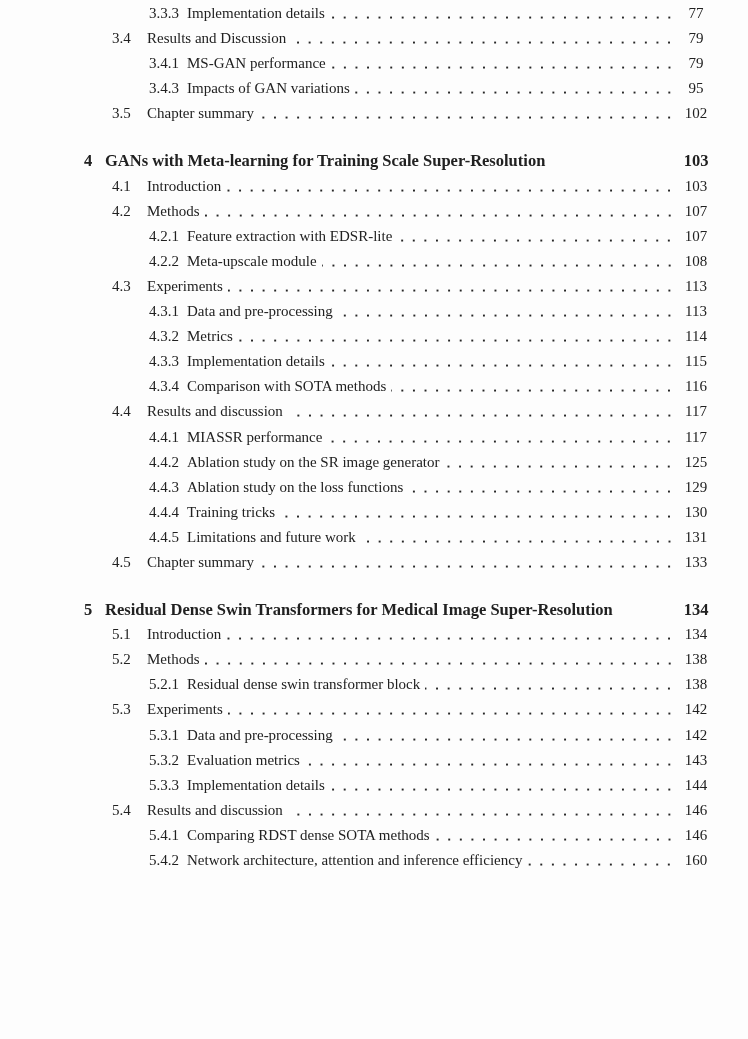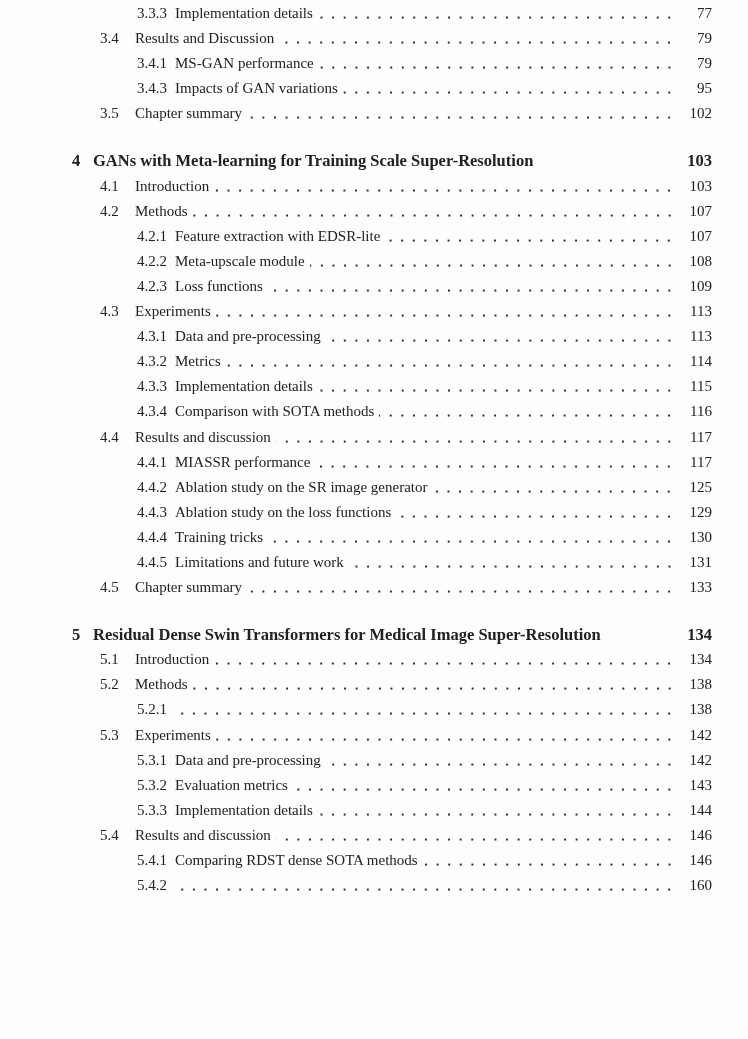--- a/index.html
+++ b/index.html
@@ -25,20 +25,21 @@
     top: 1px;
     width: 640px;
   }
   .row {
     display: flex;
     align-items: baseline;
     height: 25.1px;
     line-height: 25.1px;
     font-size: 15px;
     cursor: pointer;
+    margin-left: 12px;
   }
   .row.chapter {
     font-weight: 700;
     font-size: 16.5px;
     margin-top: 22px;
   }
   .num {
     flex: 0 0 auto;
     white-space: nowrap;
   }
@@ -59,21 +60,21 @@
     margin-right: 5px;
     background-image: radial-gradient(circle, #262626 1.35px, rgba(0,0,0,0) 1.5px);
     background-size: 11.6px 25.1px;
     background-repeat: repeat-x;
     background-position: right 0 top 4px;
   }
   .row.chapter .dots { background: none; }
   .pg {
     flex: 0 0 auto;
     min-width: 32px;
-    text-align: right;
+    text-align: center;
     white-space: nowrap;
   }
 </style>
 </head>
 <body>
 
 <div class="page">
   <div class="toc">
       <div class="row subsection">
         <span class="num">3.3.3</span>
@@ -128,26 +129,20 @@
         <span class="title">Feature extraction with EDSR-lite</span>
         <span class="dots"></span>
         <span class="pg">107</span>
       </div>
       <div class="row subsection">
         <span class="num">4.2.2</span>
         <span class="title">Meta-upscale module</span>
         <span class="dots"></span>
         <span class="pg">108</span>
       </div>
-      <div class="row subsection">
-        <span class="num">4.2.3</span>
-        <span class="title">Loss functions</span>
-        <span class="dots"></span>
-        <span class="pg">109</span>
-      </div>
       <div class="row section">
         <span class="num">4.3</span>
         <span class="title">Experiments</span>
         <span class="dots"></span>
         <span class="pg">113</span>
       </div>
       <div class="row subsection">
         <span class="num">4.3.1</span>
         <span class="title">Data and pre-processing</span>
         <span class="dots"></span>
@@ -226,20 +221,21 @@
         <span class="pg">134</span>
       </div>
       <div class="row section">
         <span class="num">5.2</span>
         <span class="title">Methods</span>
         <span class="dots"></span>
         <span class="pg">138</span>
       </div>
       <div class="row subsection">
         <span class="num">5.2.1</span>
+        <span class="title">Residual dense swin transformer block</span>
         <span class="dots"></span>
         <span class="pg">138</span>
       </div>
       <div class="row section">
         <span class="num">5.3</span>
         <span class="title">Experiments</span>
         <span class="dots"></span>
         <span class="pg">142</span>
       </div>
       <div class="row subsection">
@@ -267,17 +263,18 @@
         <span class="pg">146</span>
       </div>
       <div class="row subsection">
         <span class="num">5.4.1</span>
         <span class="title">Comparing RDST dense SOTA methods</span>
         <span class="dots"></span>
         <span class="pg">146</span>
       </div>
       <div class="row subsection">
         <span class="num">5.4.2</span>
+        <span class="title">Network architecture, attention and inference efficiency</span>
         <span class="dots"></span>
         <span class="pg">160</span>
       </div>
     </div>
 </div>
 
 </body></html>

